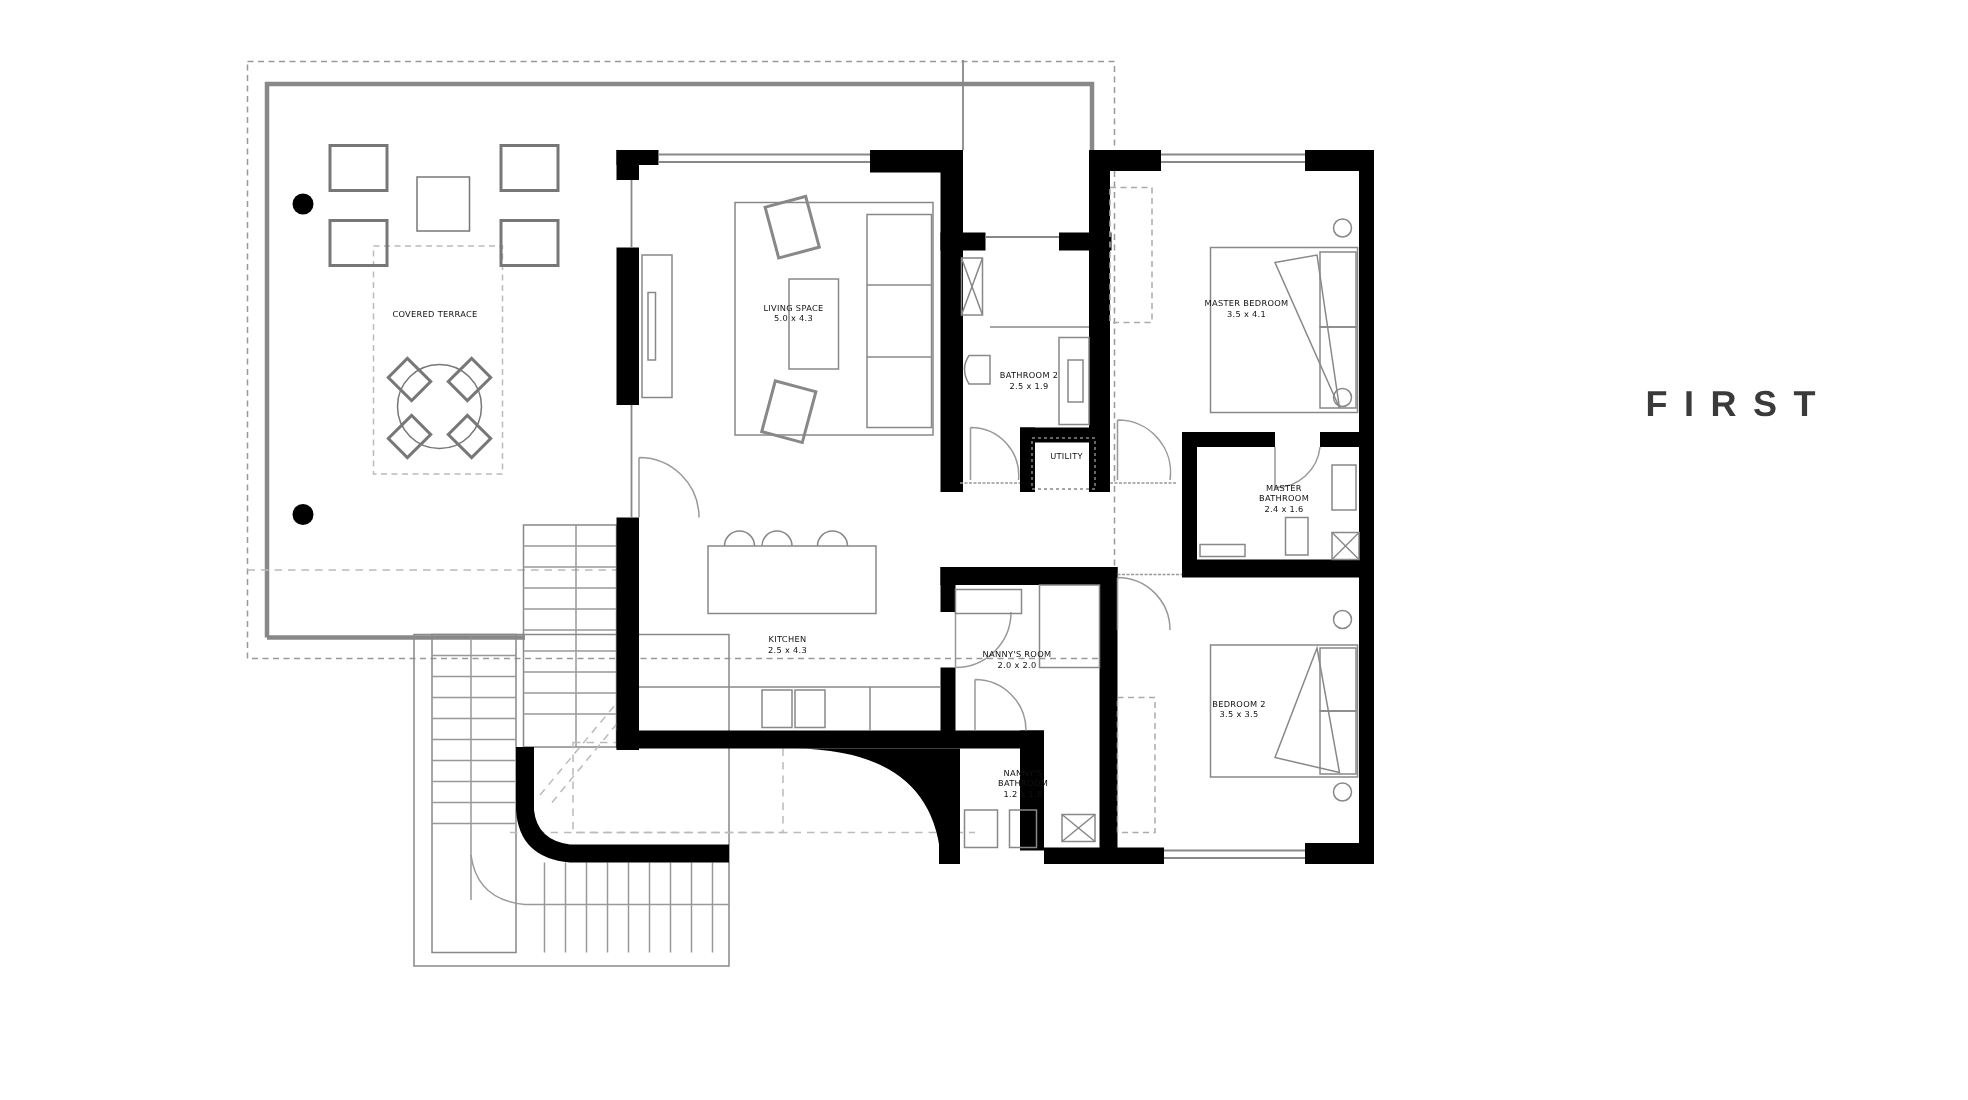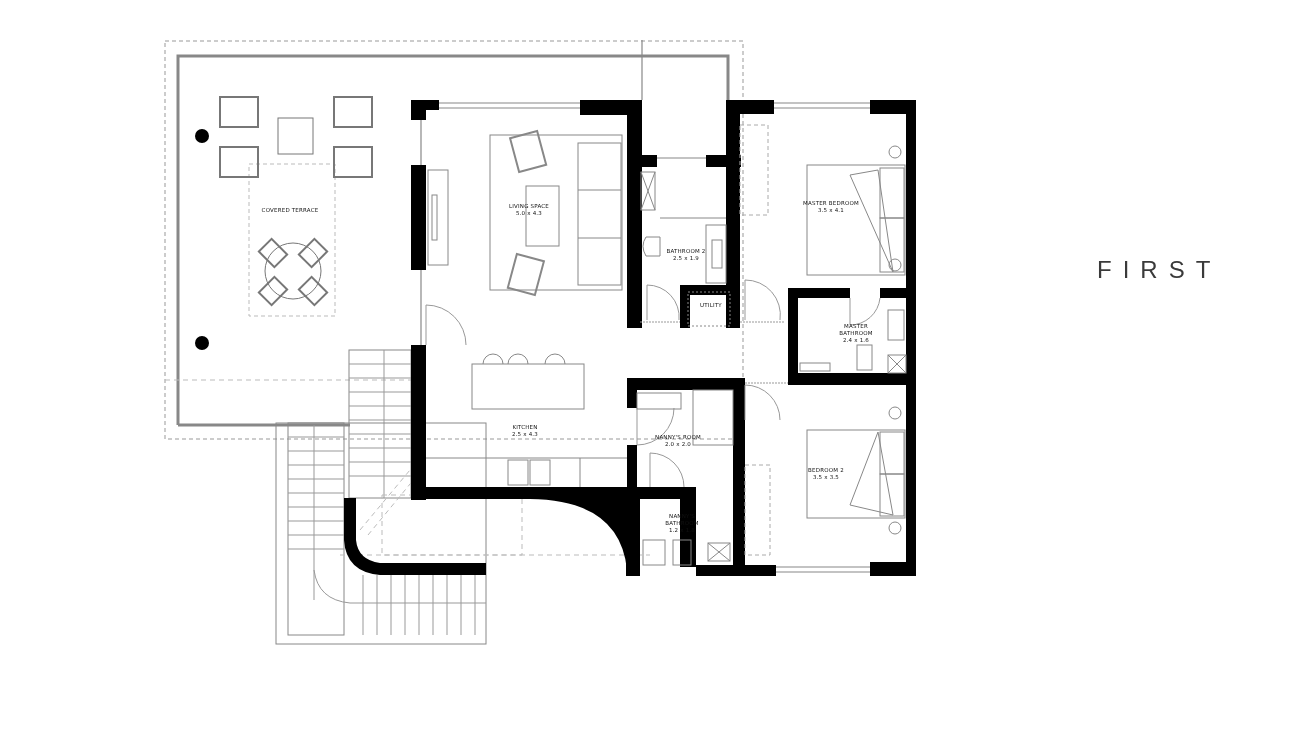--- a/index.html
+++ b/index.html
@@ -3,21 +3,21 @@
 <meta charset="utf-8">
 <style>
   html, body { margin:0; padding:0; background:#ffffff; }
   body { width:1312px; height:733px; position:relative; overflow:hidden;
          font-family:"Liberation Sans", sans-serif; }
   #plan { position:absolute; left:0; top:0; width:1312px; height:733px; }
   .lbl { position:absolute; text-align:center; color:#111; font-family:"DejaVu Sans", sans-serif;
          font-size:5.5px; line-height:7px; letter-spacing:0.2px; white-space:nowrap; transform:translateX(-50%); }
   .lbl span { display:block; }
   .floor-title { position:absolute; left:1097px; top:256px; font-family:"Liberation Sans", sans-serif;
-                 font-weight:normal; font-size:24px; letter-spacing:11px; color:#3a3a3a; }
+                 font-weight:bold; font-size:24px; letter-spacing:11px; color:#3a3a3a; }
 </style>
 </head>
 <body>
 
 <svg id="plan" viewBox="0 0 1312 733" xmlns="http://www.w3.org/2000/svg">
 
   <g fill="none">
     <rect x="165" y="41" width="578" height="398" stroke="#999" stroke-dasharray="4,3" stroke-width="1"></rect>
     <polyline points="178,425 178,56 728,56 728,100" stroke="#888" stroke-width="3"></polyline>
     <polyline points="178,425 350,425" stroke="#888" stroke-width="3"></polyline>

